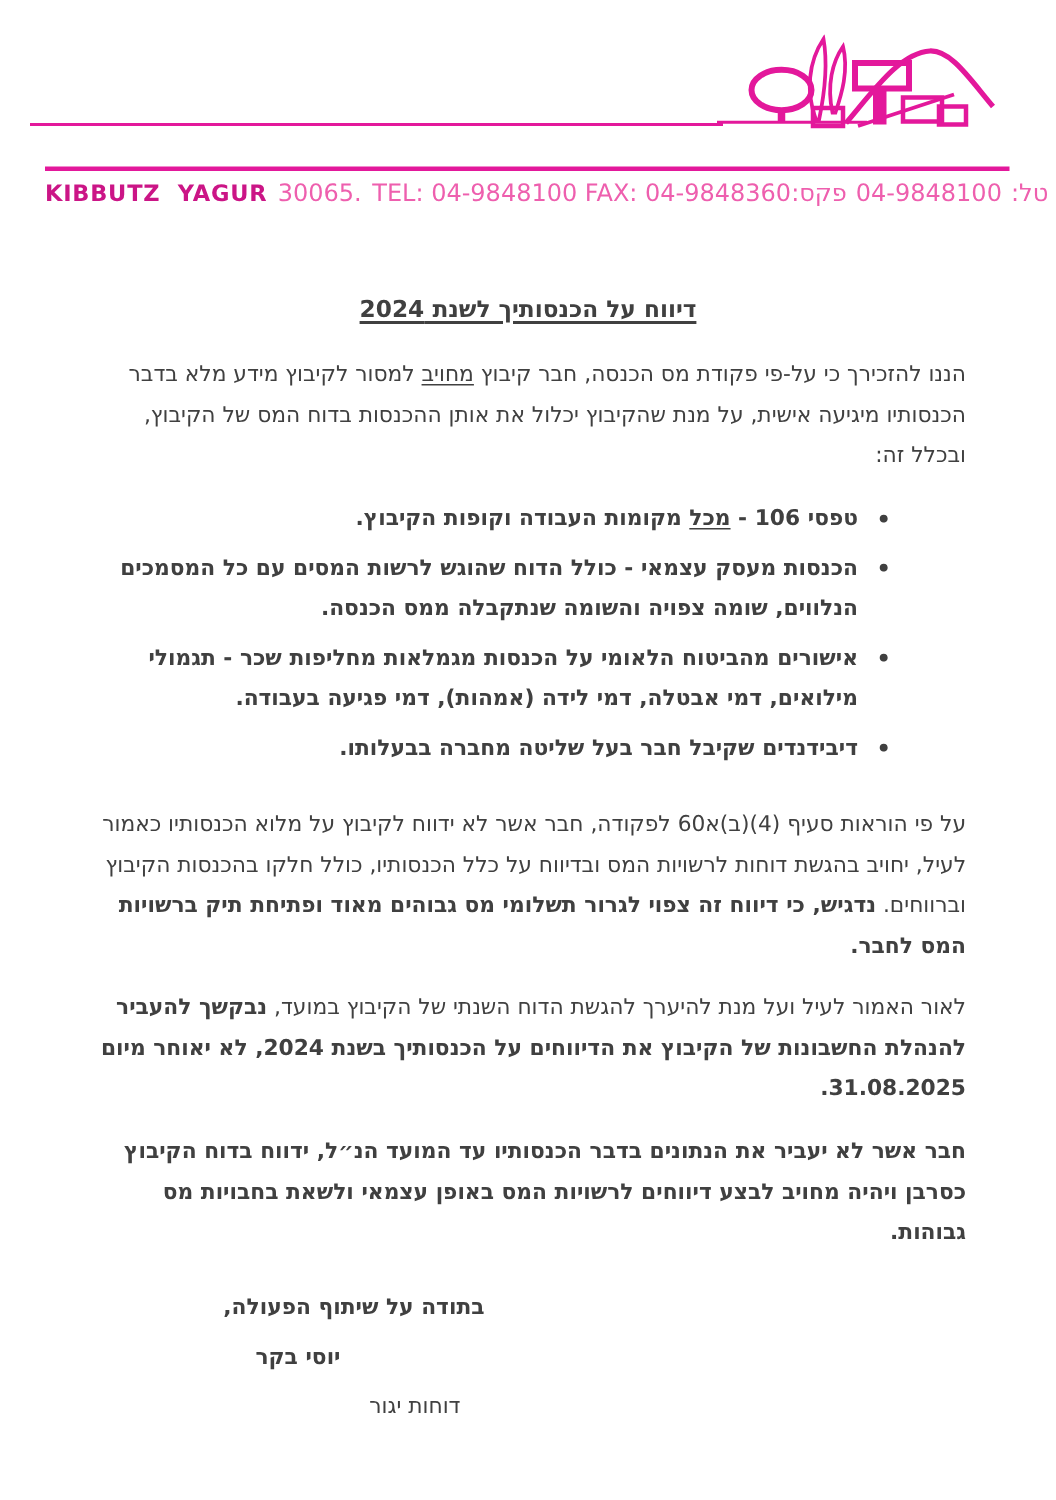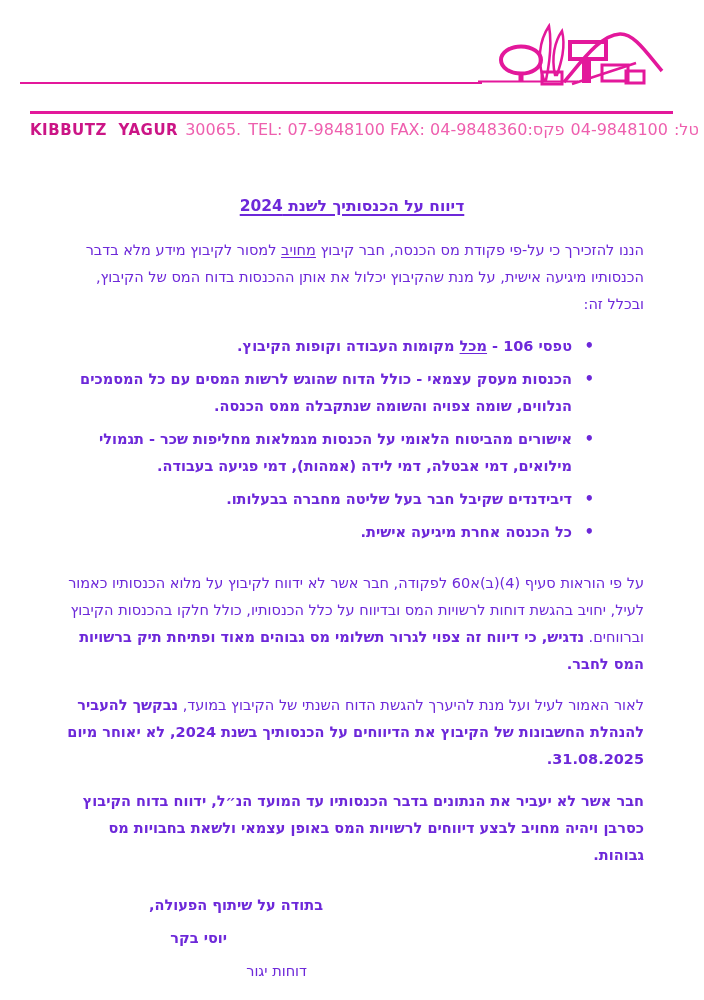--- a/index.html
+++ b/index.html
@@ -16,21 +16,21 @@
     position:absolute;left:30px;top:88px;width:643px;
     display:flex;align-items:baseline;justify-content:space-between;white-space:nowrap;
   }
   .hdr-left,.hdr-right{display:flex;align-items:baseline;}
   .hdr-left{gap:7px;}
   .hdr-right{gap:6px;}
   .en-name{font-weight:bold;font-size:15px;color:#cb1586;word-spacing:6px;letter-spacing:.5px;}
   .hdr-small{font-size:16px;color:#ee5fae;}
   .he-name{font-weight:bold;font-size:19px;color:#cb1586;margin-top:29px;}
   
-  .content{margin:0 60px;direction:rtl;text-align:right;font-size:14.5px;line-height:27px;color:#6d28d9;}
+  .content{margin:0 60px;direction:rtl;text-align:right;font-size:14.5px;line-height:27px;color:#404040;}
   .title{margin-top:47px;text-align:center;font-weight:bold;font-size:15.5px;
          text-decoration:underline;text-decoration-thickness:1.5px;text-underline-offset:3px;}
   .p1{margin-top:17px;}
   .u{text-decoration:underline;text-underline-offset:2px;}
   ul.income{list-style:none;margin:13px 48px 0 0;padding:0;}
   ul.income li{position:relative;padding-right:24px;font-weight:bold;}
   ul.income li + li{margin-top:6px;}
   ul.income li::before{content:"\2022";position:absolute;right:2px;top:0;font-size:15px;}
   .p2{margin-top:24px;}
   .p3{margin-top:13px;}
@@ -71,21 +71,21 @@
       <path d="M77 52 C 73 34, 77 18, 84 8 C 88 24, 83 40, 79 52 Z" stroke-width="2.5"></path>
     </g>
   </svg>
 
   <div class="rule-top"></div>
 
   <div class="hdr-row">
     <span class="hdr-left">
       <span class="en-name">KIBBUTZ YAGUR</span>
       <span class="hdr-small">30065.</span>
-      <span class="hdr-small">TEL: 07-9848100 FAX: 04-9848360</span>
+      <span class="hdr-small">TEL: 04-9848100 FAX: 04-9848360</span>
     </span>
     <span class="hdr-right">
       <span class="hdr-small" dir="rtl">פקס:</span>
       <span class="hdr-small">04-9848100</span>
       <span class="hdr-small" dir="rtl">טל:</span>
       <span class="hdr-small" dir="rtl">30065.</span>
       <span class="he-name" dir="rtl">קיבוץ יגור</span>
     </span>
   </div>
 
@@ -96,21 +96,20 @@
 
   <div class="title">דיווח על הכנסותיך לשנת 2024</div>
 
   <p class="p1"><span>הננו להזכירך כי על-פי פקודת מס הכנסה, חבר קיבוץ </span><span class="u">מחויב</span><span> למסור לקיבוץ מידע מלא בדבר הכנסותיו מיגיעה אישית, על מנת שהקיבוץ יכלול את אותן ההכנסות בדוח המס של הקיבוץ, ובכלל זה:</span></p>
 
   <ul class="income">
     <li><span>טפסי 106 - </span><span class="u">מכל</span><span> מקומות העבודה וקופות הקיבוץ.</span></li>
     <li><span>הכנסות מעסק עצמאי - כולל הדוח שהוגש לרשות המסים עם כל המסמכים הנלווים, שומה צפויה והשומה שנתקבלה ממס הכנסה.</span><span class="u"></span><span></span></li>
     <li><span>אישורים מהביטוח הלאומי על הכנסות מגמלאות מחליפות שכר - תגמולי מילואים, דמי אבטלה, דמי לידה (אמהות), דמי פגיעה בעבודה.</span><span class="u"></span><span></span></li>
     <li><span>דיבידנדים שקיבל חבר בעל שליטה מחברה בבעלותו.</span><span class="u"></span><span></span></li>
-    <li><span>כל הכנסה אחרת מיגיעה אישית.</span><span class="u"></span><span></span></li>
   </ul>
 
   <p class="p2"><span>על פי הוראות סעיף </span><bdo dir="ltr">60א(ב)(4)</bdo><span> לפקודה, חבר אשר לא ידווח לקיבוץ על מלוא הכנסותיו כאמור לעיל, יחויב בהגשת דוחות לרשויות המס ובדיווח על כלל הכנסותיו, כולל חלקו בהכנסות הקיבוץ וברווחים. </span><span class="b">נדגיש, כי דיווח זה צפוי לגרור תשלומי מס גבוהים מאוד ופתיחת תיק ברשויות המס לחבר.</span></p>
 
   <p class="p3"><span>לאור האמור לעיל ועל מנת להיערך להגשת הדוח השנתי של הקיבוץ במועד, </span><span class="b">נבקשך להעביר להנהלת החשבונות של הקיבוץ את הדיווחים על הכנסותיך בשנת 2024, לא יאוחר מיום 31.08.2025.</span></p>
 
   <p class="p4">חבר אשר לא יעביר את הנתונים בדבר הכנסותיו עד המועד הנ״ל, ידווח בדוח הקיבוץ כסרבן ויהיה מחויב לבצע דיווחים לרשויות המס באופן עצמאי ולשאת בחבויות מס גבוהות.</p>
 
   <div class="signature">
     <div class="sig-line sig-thanks">בתודה על שיתוף הפעולה,</div>

